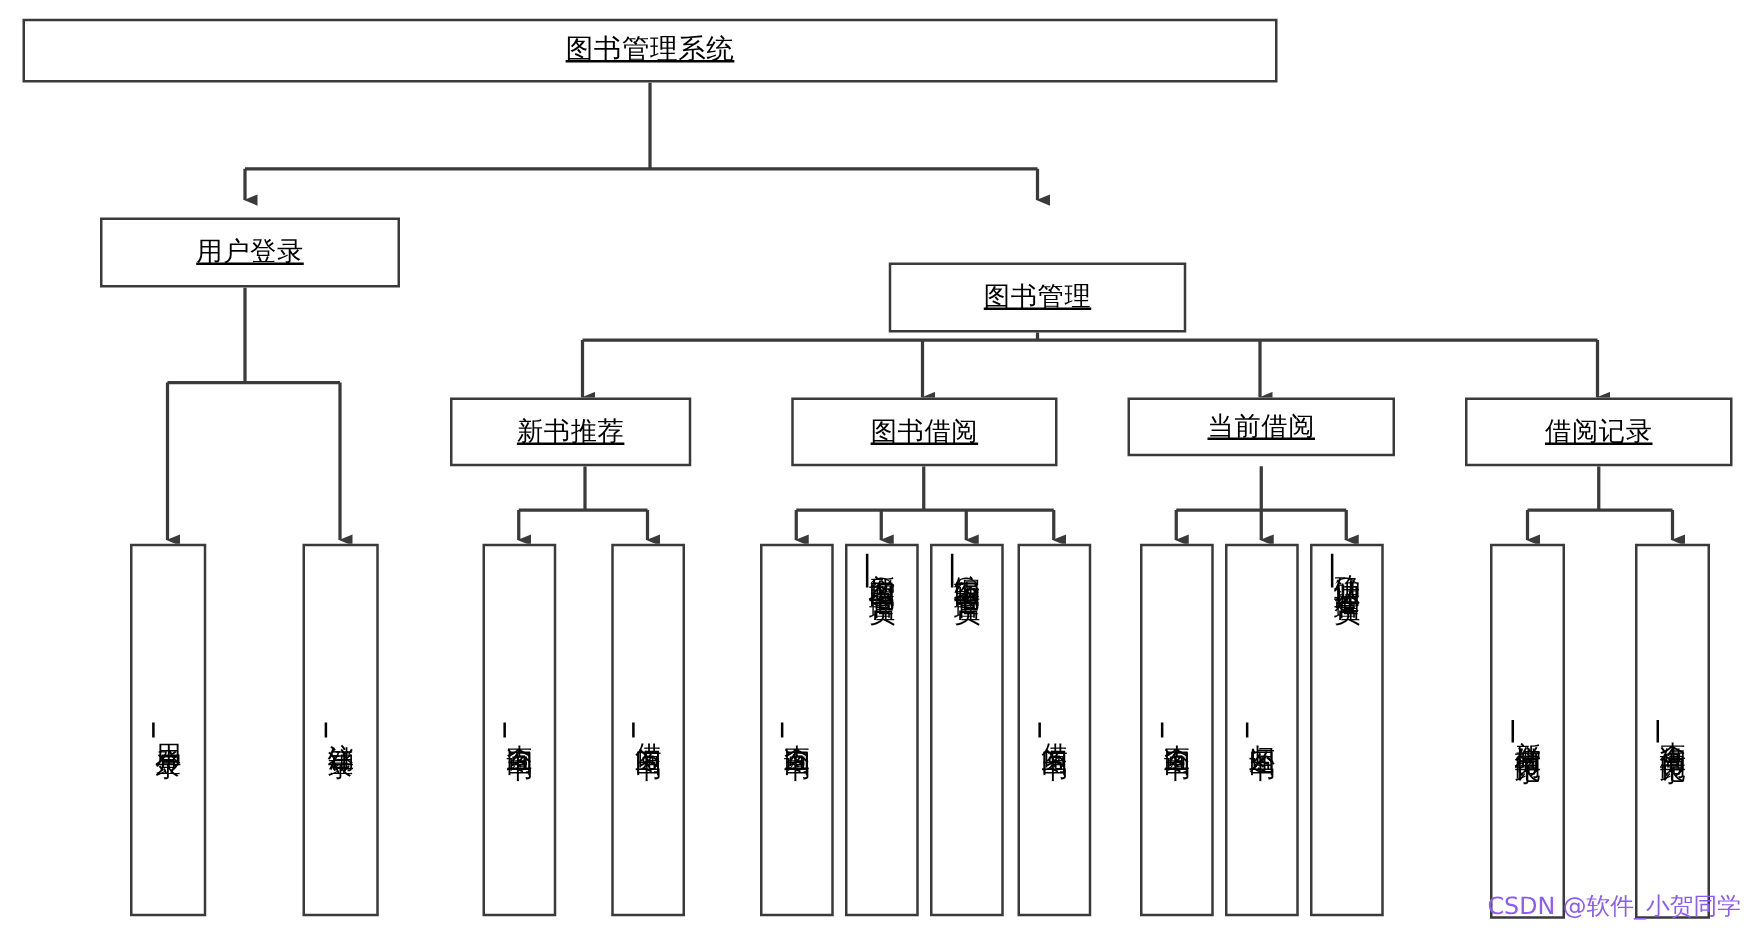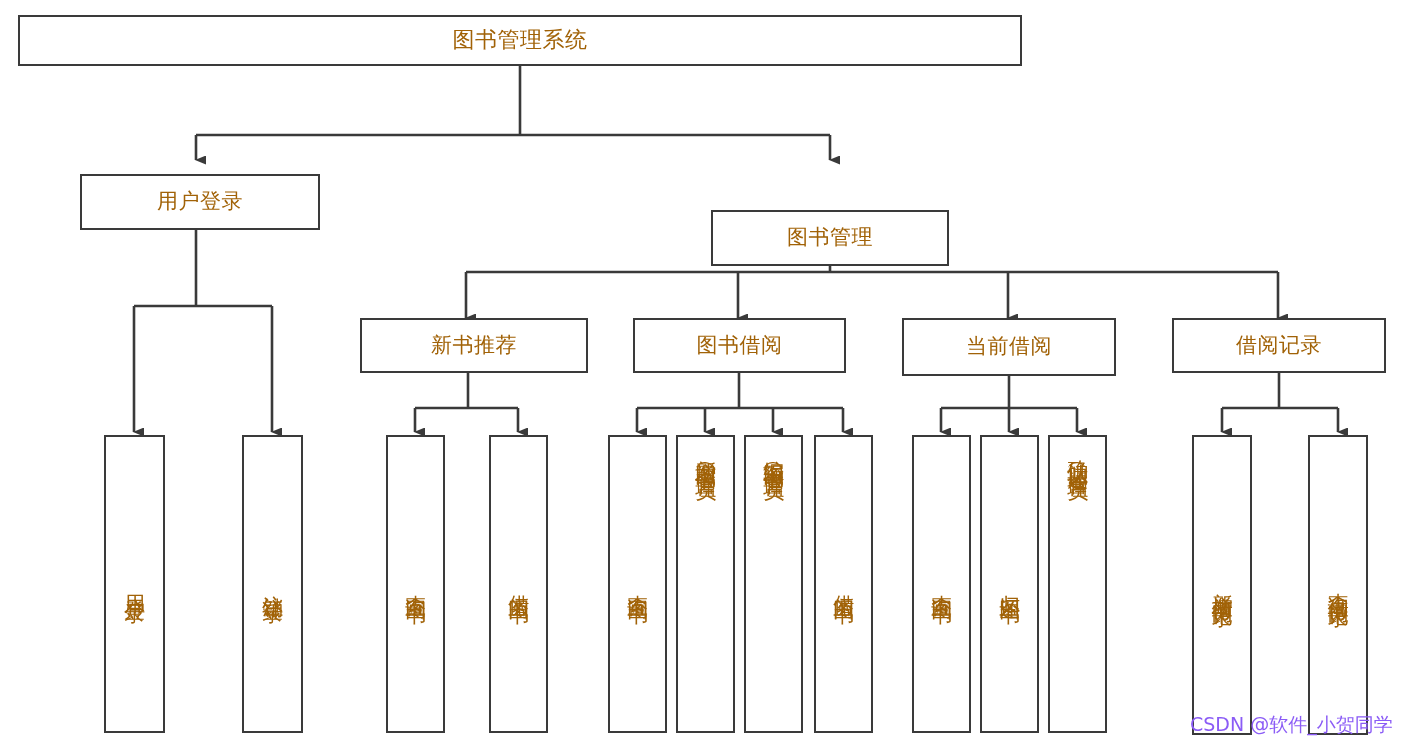--- a/index.html
+++ b/index.html
@@ -27,22 +27,23 @@
     pointer-events: none;
   }
   .node {
     position: absolute;
     box-sizing: border-box;
     background: #ffffff;
     border: 2.5px solid #3a3a3a;
     display: flex;
     align-items: center;
     justify-content: center;
-    color: #a16207;
+    color: #000000;
     z-index: 2;
+    text-decoration: underline;
   }
   .node .lbl {
     display: block;
     text-align: center;
     line-height: 1.12;
     letter-spacing: 0.5px;
   }
   
   .node.horiz .lbl {
     font-size: 21px;
@@ -139,29 +140,29 @@
   </div>
 
   <div class="node horiz" style="left:80px; top:174px; width:240px; height:56px;">
     <span class="lbl">用户登录</span>
   </div>
 
   <div class="node horiz" style="left:711px; top:174px; width:238px; height:56px;margin-top:36px;">
     <span class="lbl">图书管理</span>
   </div>
 
-  <div class="node horiz" style="left:360px; top:318px; width:228px; height:55px;">
+  <div class="node horiz" style="left:360px; top:318px; width:193px; height:55px;">
     <span class="lbl">新书推荐</span>
   </div>
 
   <div class="node horiz" style="left:633px; top:318px; width:213px; height:55px;">
     <span class="lbl">图书借阅</span>
   </div>
 
-  <div class="node horiz" style="left:902px; top:318px; width:214px; height:58px;">
+  <div class="node horiz" style="left:902px; top:318px; width:214px; height:47px;">
     <span class="lbl">当前借阅</span>
   </div>
 
   <div class="node horiz" style="left:1172px; top:318px; width:214px; height:55px;">
     <span class="lbl">借阅记录</span>
   </div>
 
   <div class="node vert mid" style="left:104px; top:435px; width:61px; height:298px;">
     <span class="lbl">用户登录</span>
   </div>

